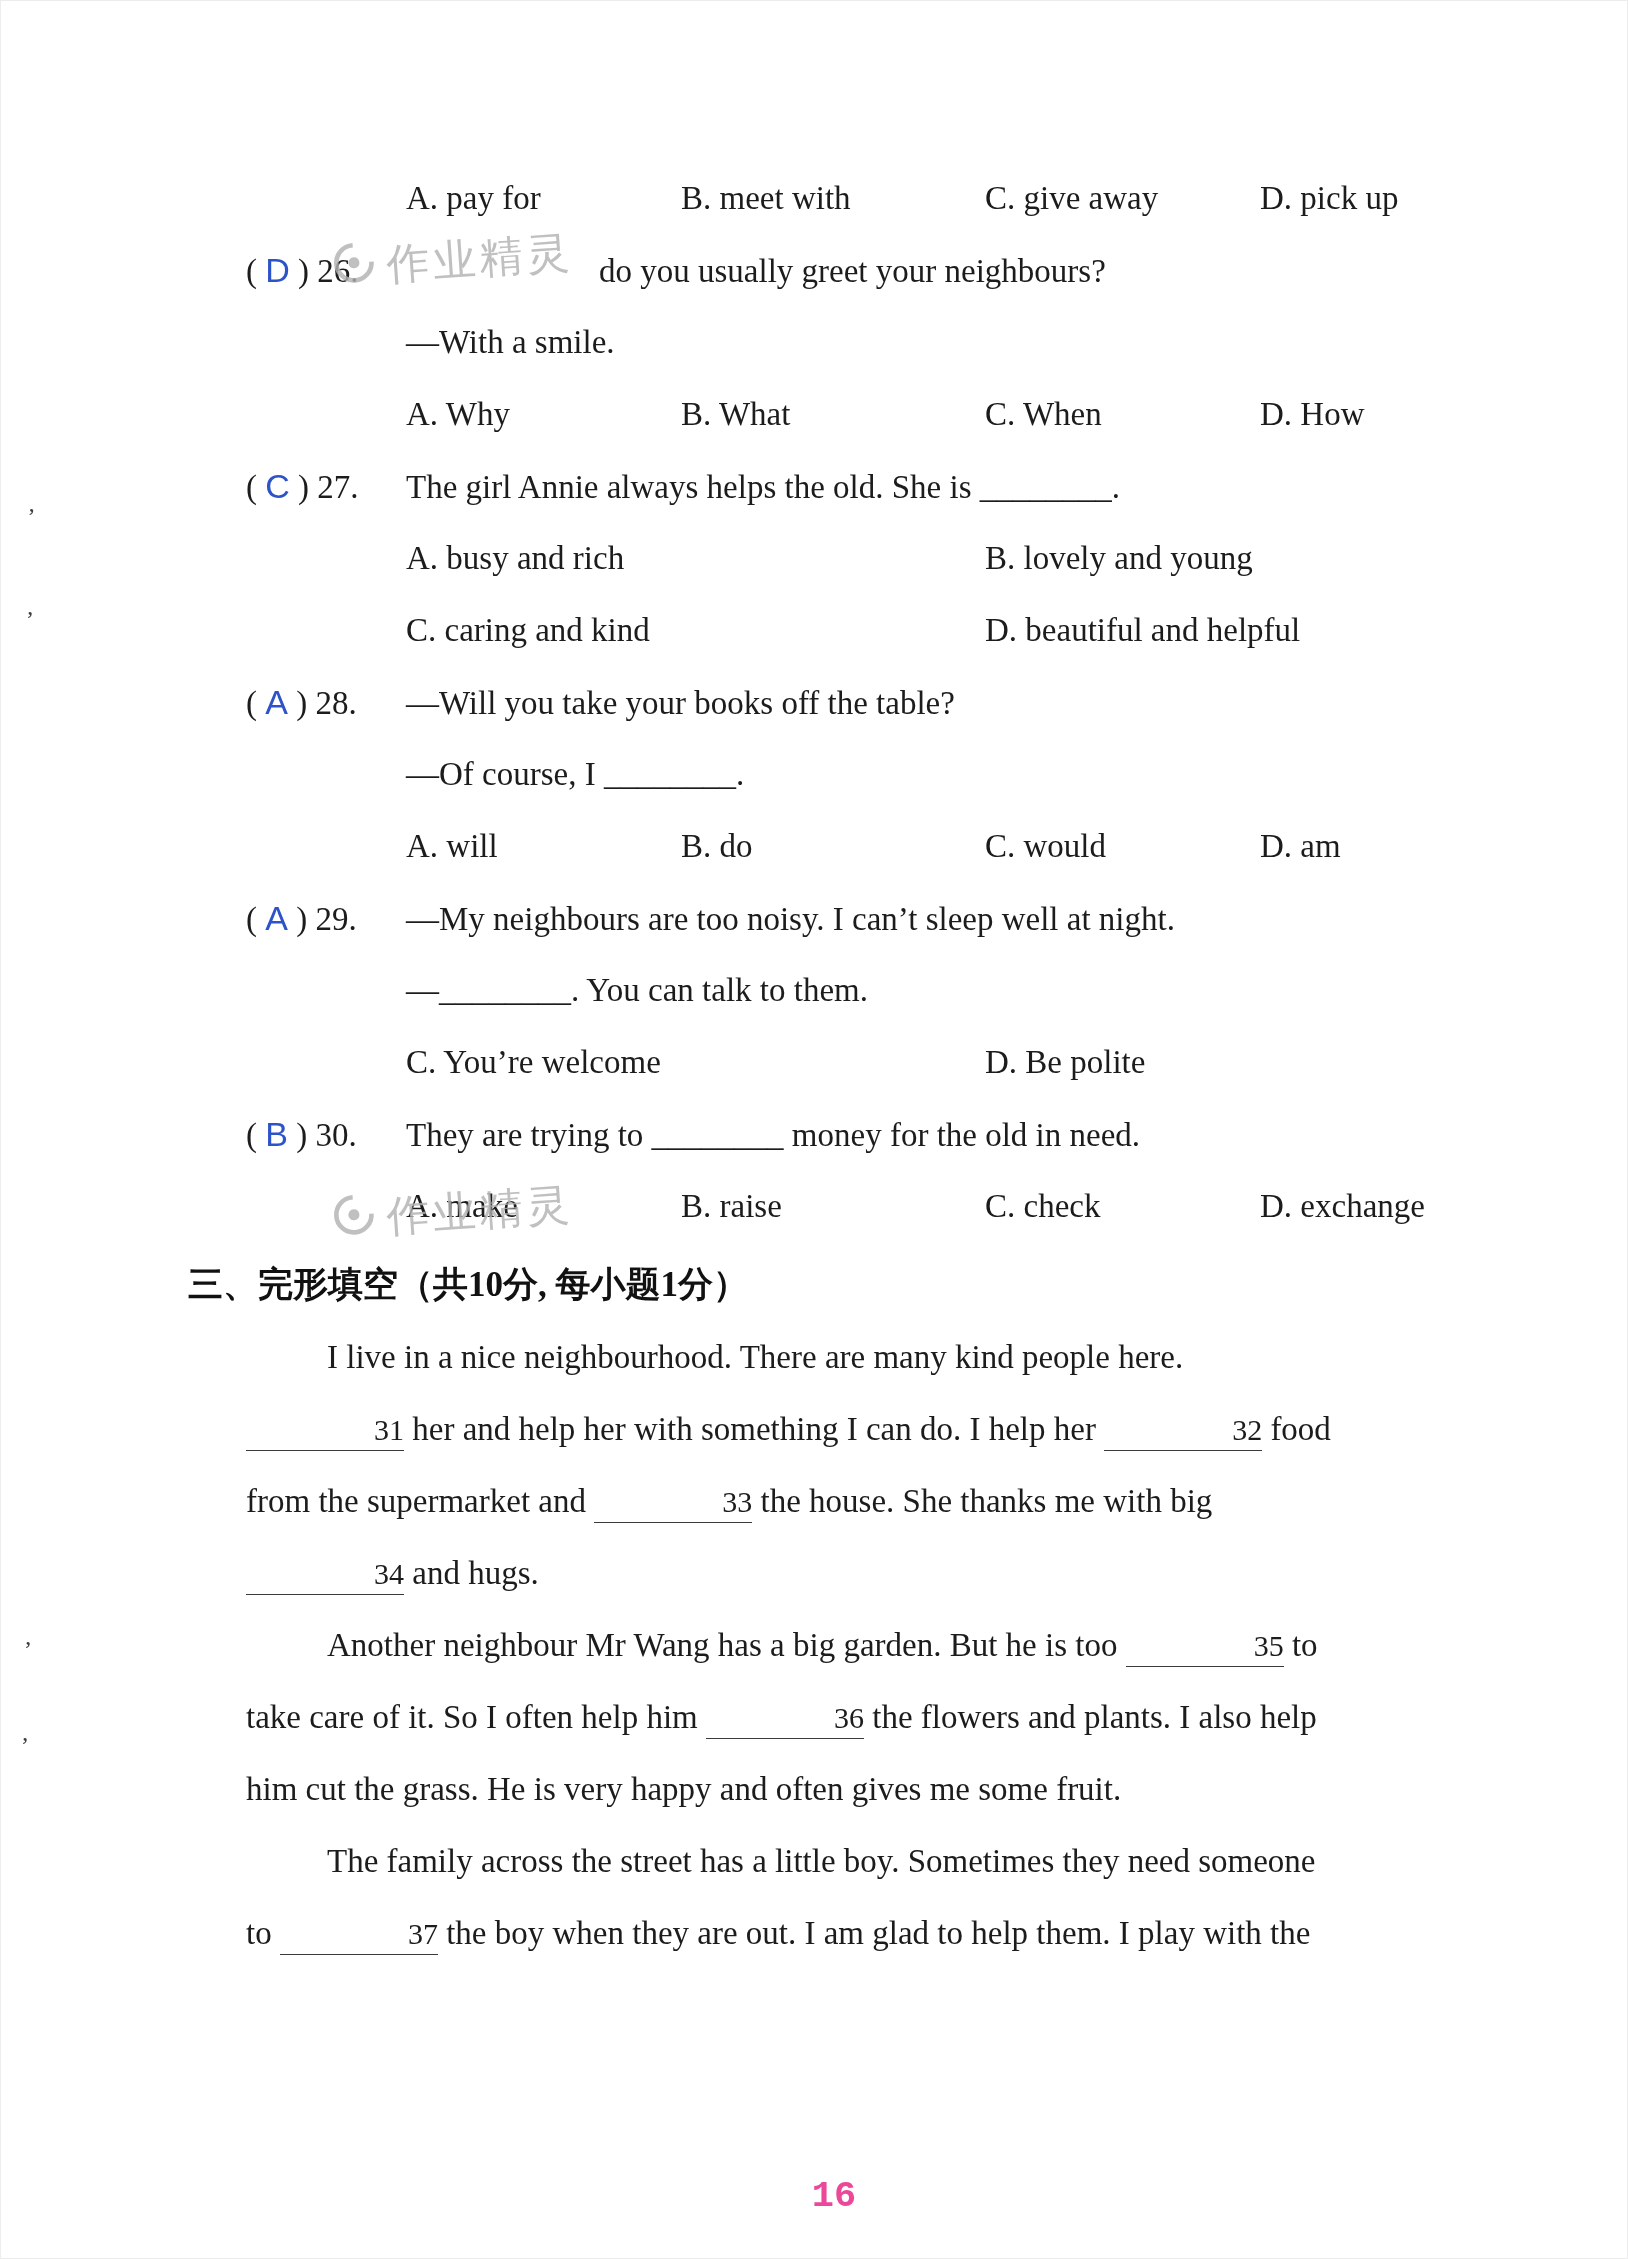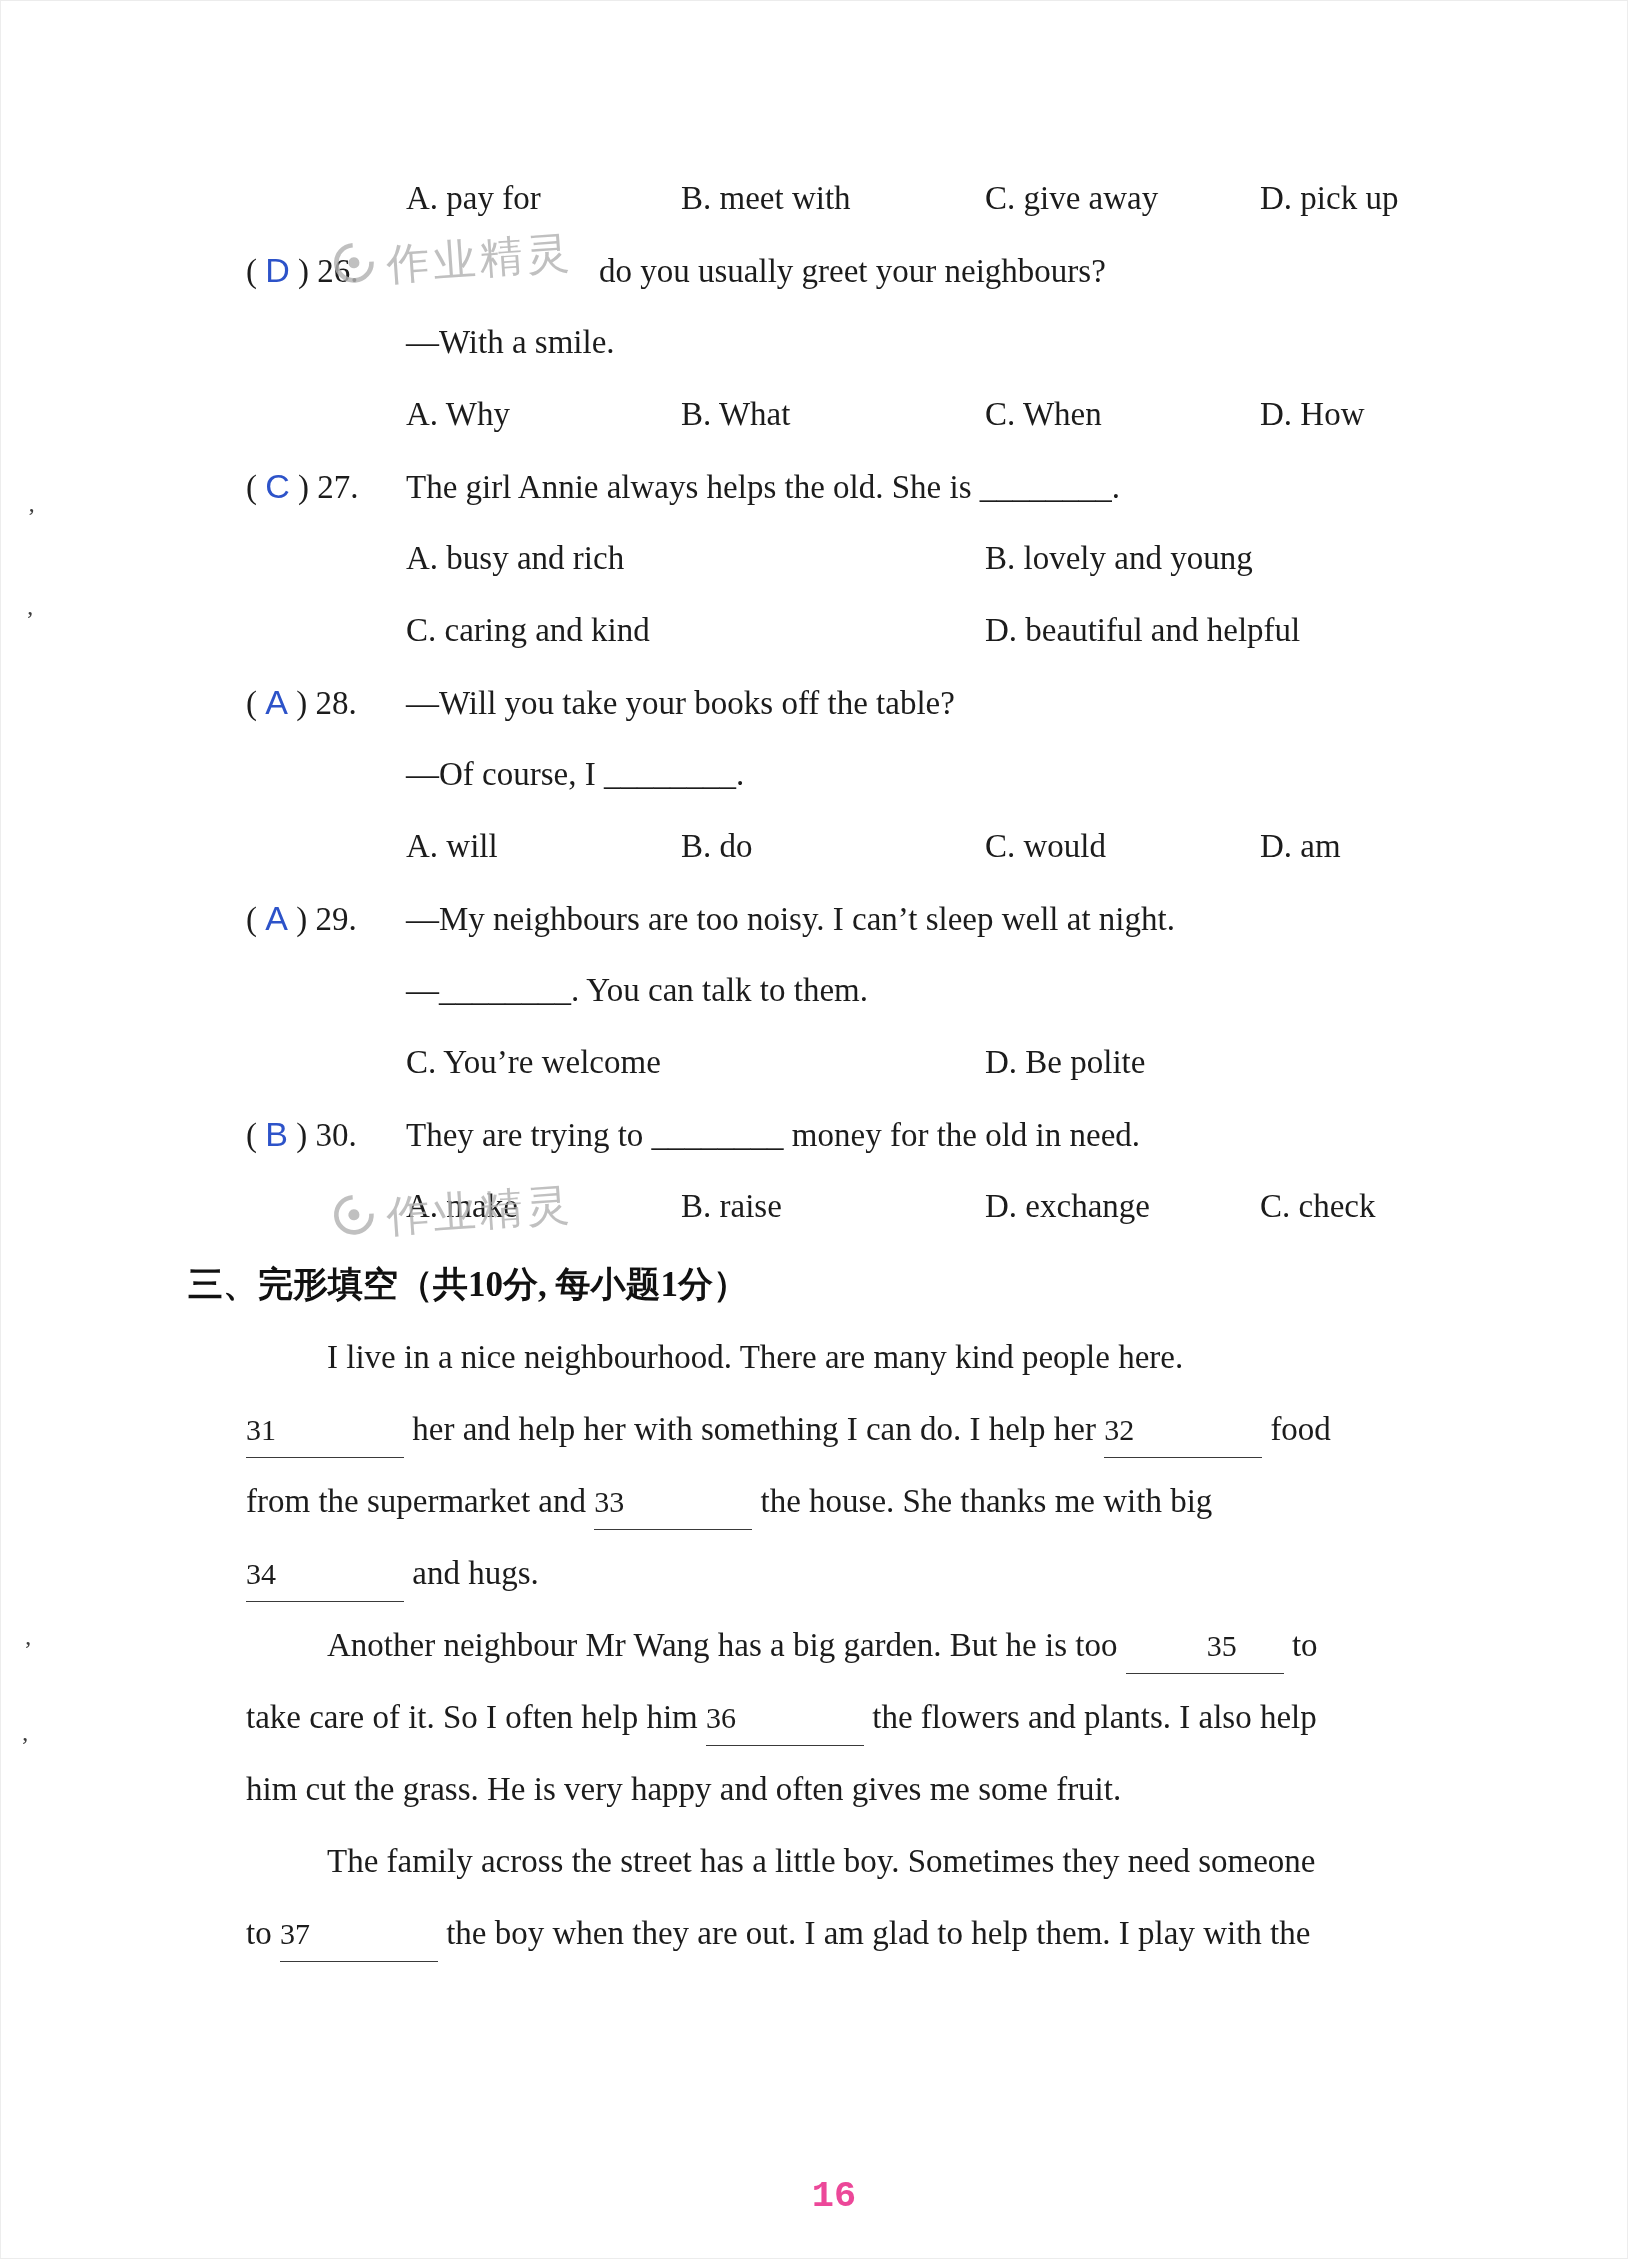--- a/index.html
+++ b/index.html
@@ -30,22 +30,22 @@
 
   .section-title {
     font-family:Liberation Serif, serif;
     font-weight:bold; font-size:35px;
     line-height:72px; height:72px; margin-top:7.3px; margin-left:-58px;
     white-space:nowrap; color:#111;
   }
 
   .cloze-line.first { text-indent:81px; }
   .blank {
-    display:inline-block; width:158px; text-align:left;
-    line-height:1; padding-bottom:12px;
+    display:inline-block; width:158px; text-align:right;
+    line-height:1; padding-bottom:5px;
     border-bottom:1.8px solid #3a3a3a;
     font-size:30px; color:#1c1c1c;
   }
 
   .watermark {
     position:absolute; display:flex; align-items:center; gap:7.3px;
     color:#b3b3b3; opacity:0.82;
     font-family:"DejaVu Sans","Liberation Sans",sans-serif;
     font-size:43px; letter-spacing:3.7px;
     transform:rotate(-4deg); pointer-events:none; z-index:5;
@@ -121,22 +121,22 @@
           <div class="line options cols2">
             <span class="opt">C. You’re welcome</span>
             <span class="opt">D. Be polite</span>
           </div>
         </div>
         <div class="question">
           <div class="line"><span class="qlabel"><span class="paren">( </span><span class="answer">B</span><span class="paren"> ) </span><span class="qnum">30.</span></span><span class="stem-text">They are trying to ________ money for the old in need.</span></div>
           <div class="line options cols4">
             <span class="opt">A. make</span>
             <span class="opt">B. raise</span>
+            <span class="opt">C. check</span>
             <span class="opt">D. exchange</span>
-            <span class="opt">C. check</span>
           </div>
         </div>
       </div>
 
     <h2 class="section-title">三、完形填空（共10分, 每小题1分）</h2>
 
     <div>
         <div class="line cloze-line first"><span class="ctext">I live in a nice neighbourhood. There are many kind people here.</span></div>
         <div class="line cloze-line"><span class="blank">31</span><span class="ctext"> her and help her with something I can do. I help her </span><span class="blank">32</span><span class="ctext"> food</span></div>
         <div class="line cloze-line"><span class="ctext">from the supermarket and </span><span class="blank">33</span><span class="ctext"> the house. She thanks me with big</span></div>

